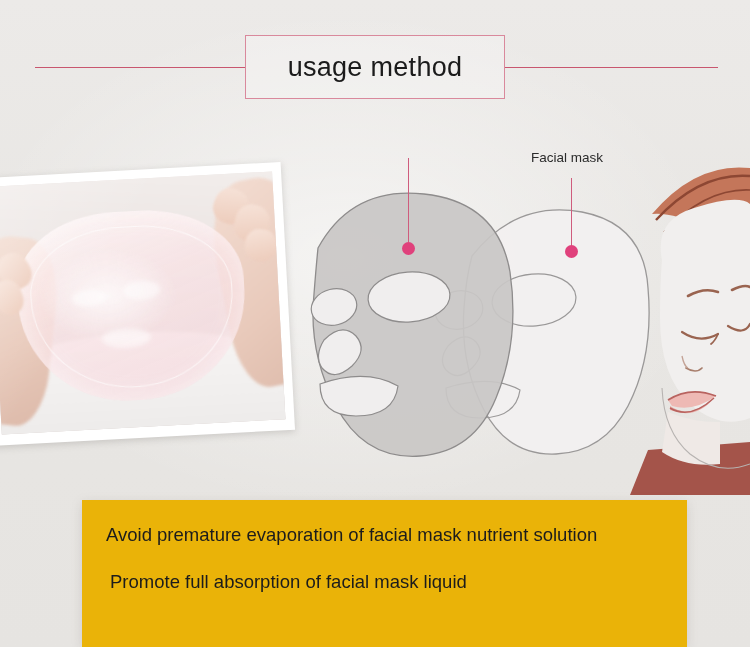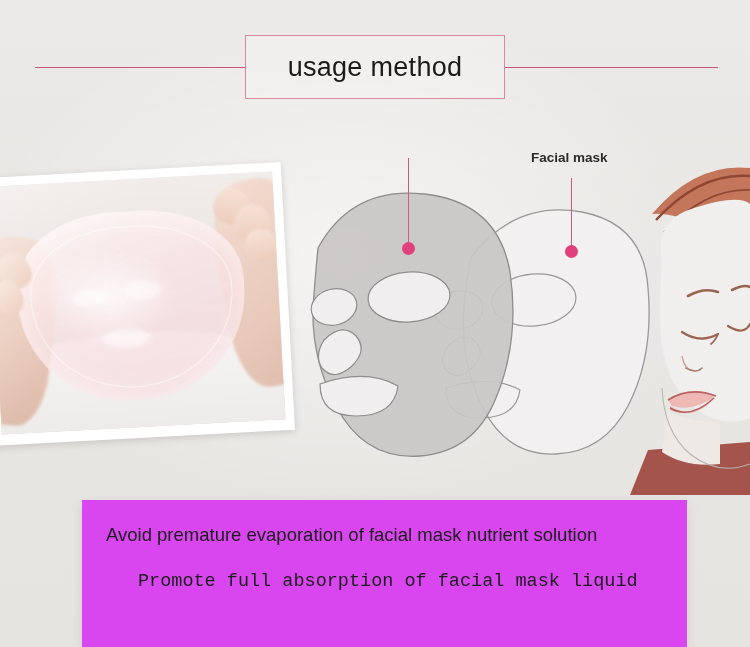--- a/index.html
+++ b/index.html
@@ -58,21 +58,21 @@
 
   
   .callout-label {
     position: absolute;
     font-size: 13.5px;
     color: #2b2b2b;
     white-space: nowrap;
     line-height: 1;
   }
   #label-cover { left: 258px; top: 132px; }
-  #label-mask  { left: 531px; top: 151px; font-weight: bold; }
+  #label-mask  { left: 531px; top: 151px; }
 
   .leader-line {
     position: absolute;
     width: 1.4px;
     background: #cf5c7d;
   }
   #leader-cover { left: 408px; top: 158px;  height: 84px; }
   #leader-mask  { left: 571px; top: 178px;  height: 68px; }
 
   .leader-dot {
@@ -196,33 +196,33 @@
   }
   #illus svg { display: block; }
 
   
   #benefit-card {
     position: absolute;
     left: 82px;
     top: 500px;
     width: 605px;
     height: 147px;
-    background: #d946ef;
+    background: #eab308;
     box-shadow: 0 3px 10px rgba(130,125,120,0.22);
     box-sizing: border-box;
     padding: 26px 0 8px 0;
   }
   .benefit-line {
     font-size: 18.5px;
     color: #1c1c1c;
     line-height: 1;
     white-space: nowrap;
   }
   #benefit-1 { margin-left: 24px; }
-  #benefit-2 { margin-left: 56px; margin-top: 28px; font-family: Liberation Mono, monospace; }
+  #benefit-2 { margin-left: 28px; margin-top: 28px; }
 </style>
 </head>
 <body>
 
 <div id="page">
 
   <div id="bg-wash"></div>
 
   <div class="title-rule left"></div>
   <div class="title-rule right"></div>

